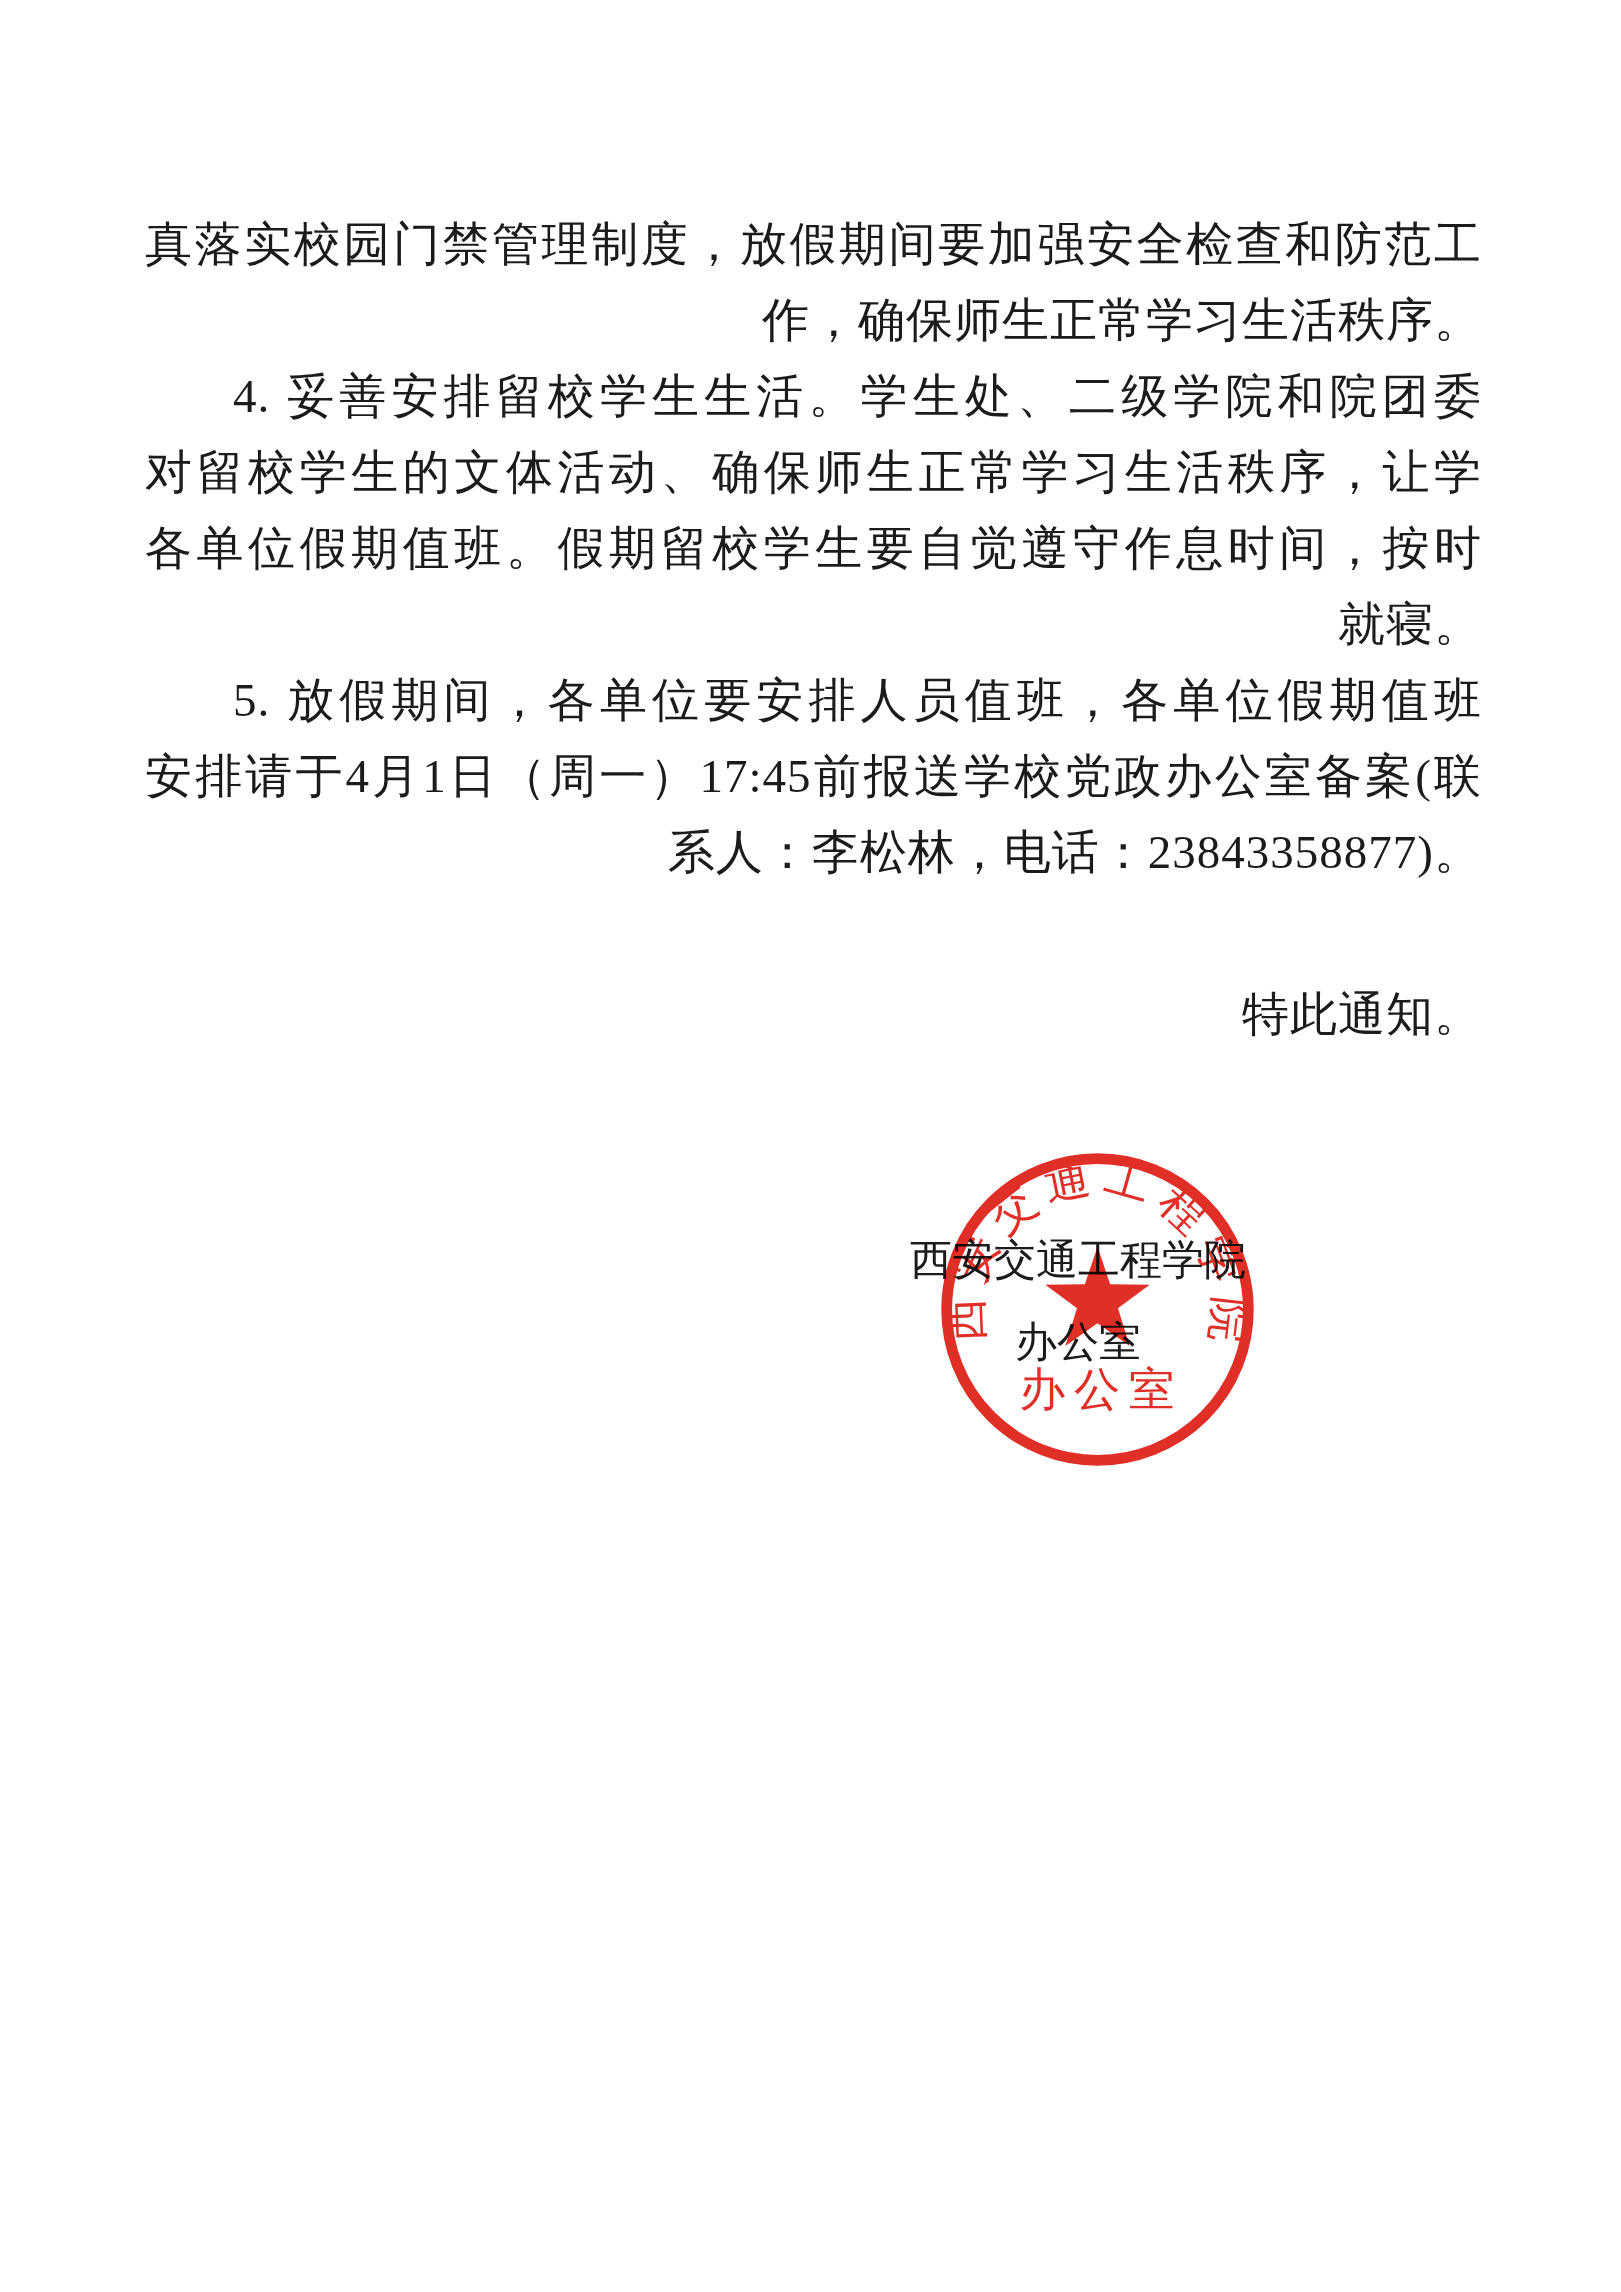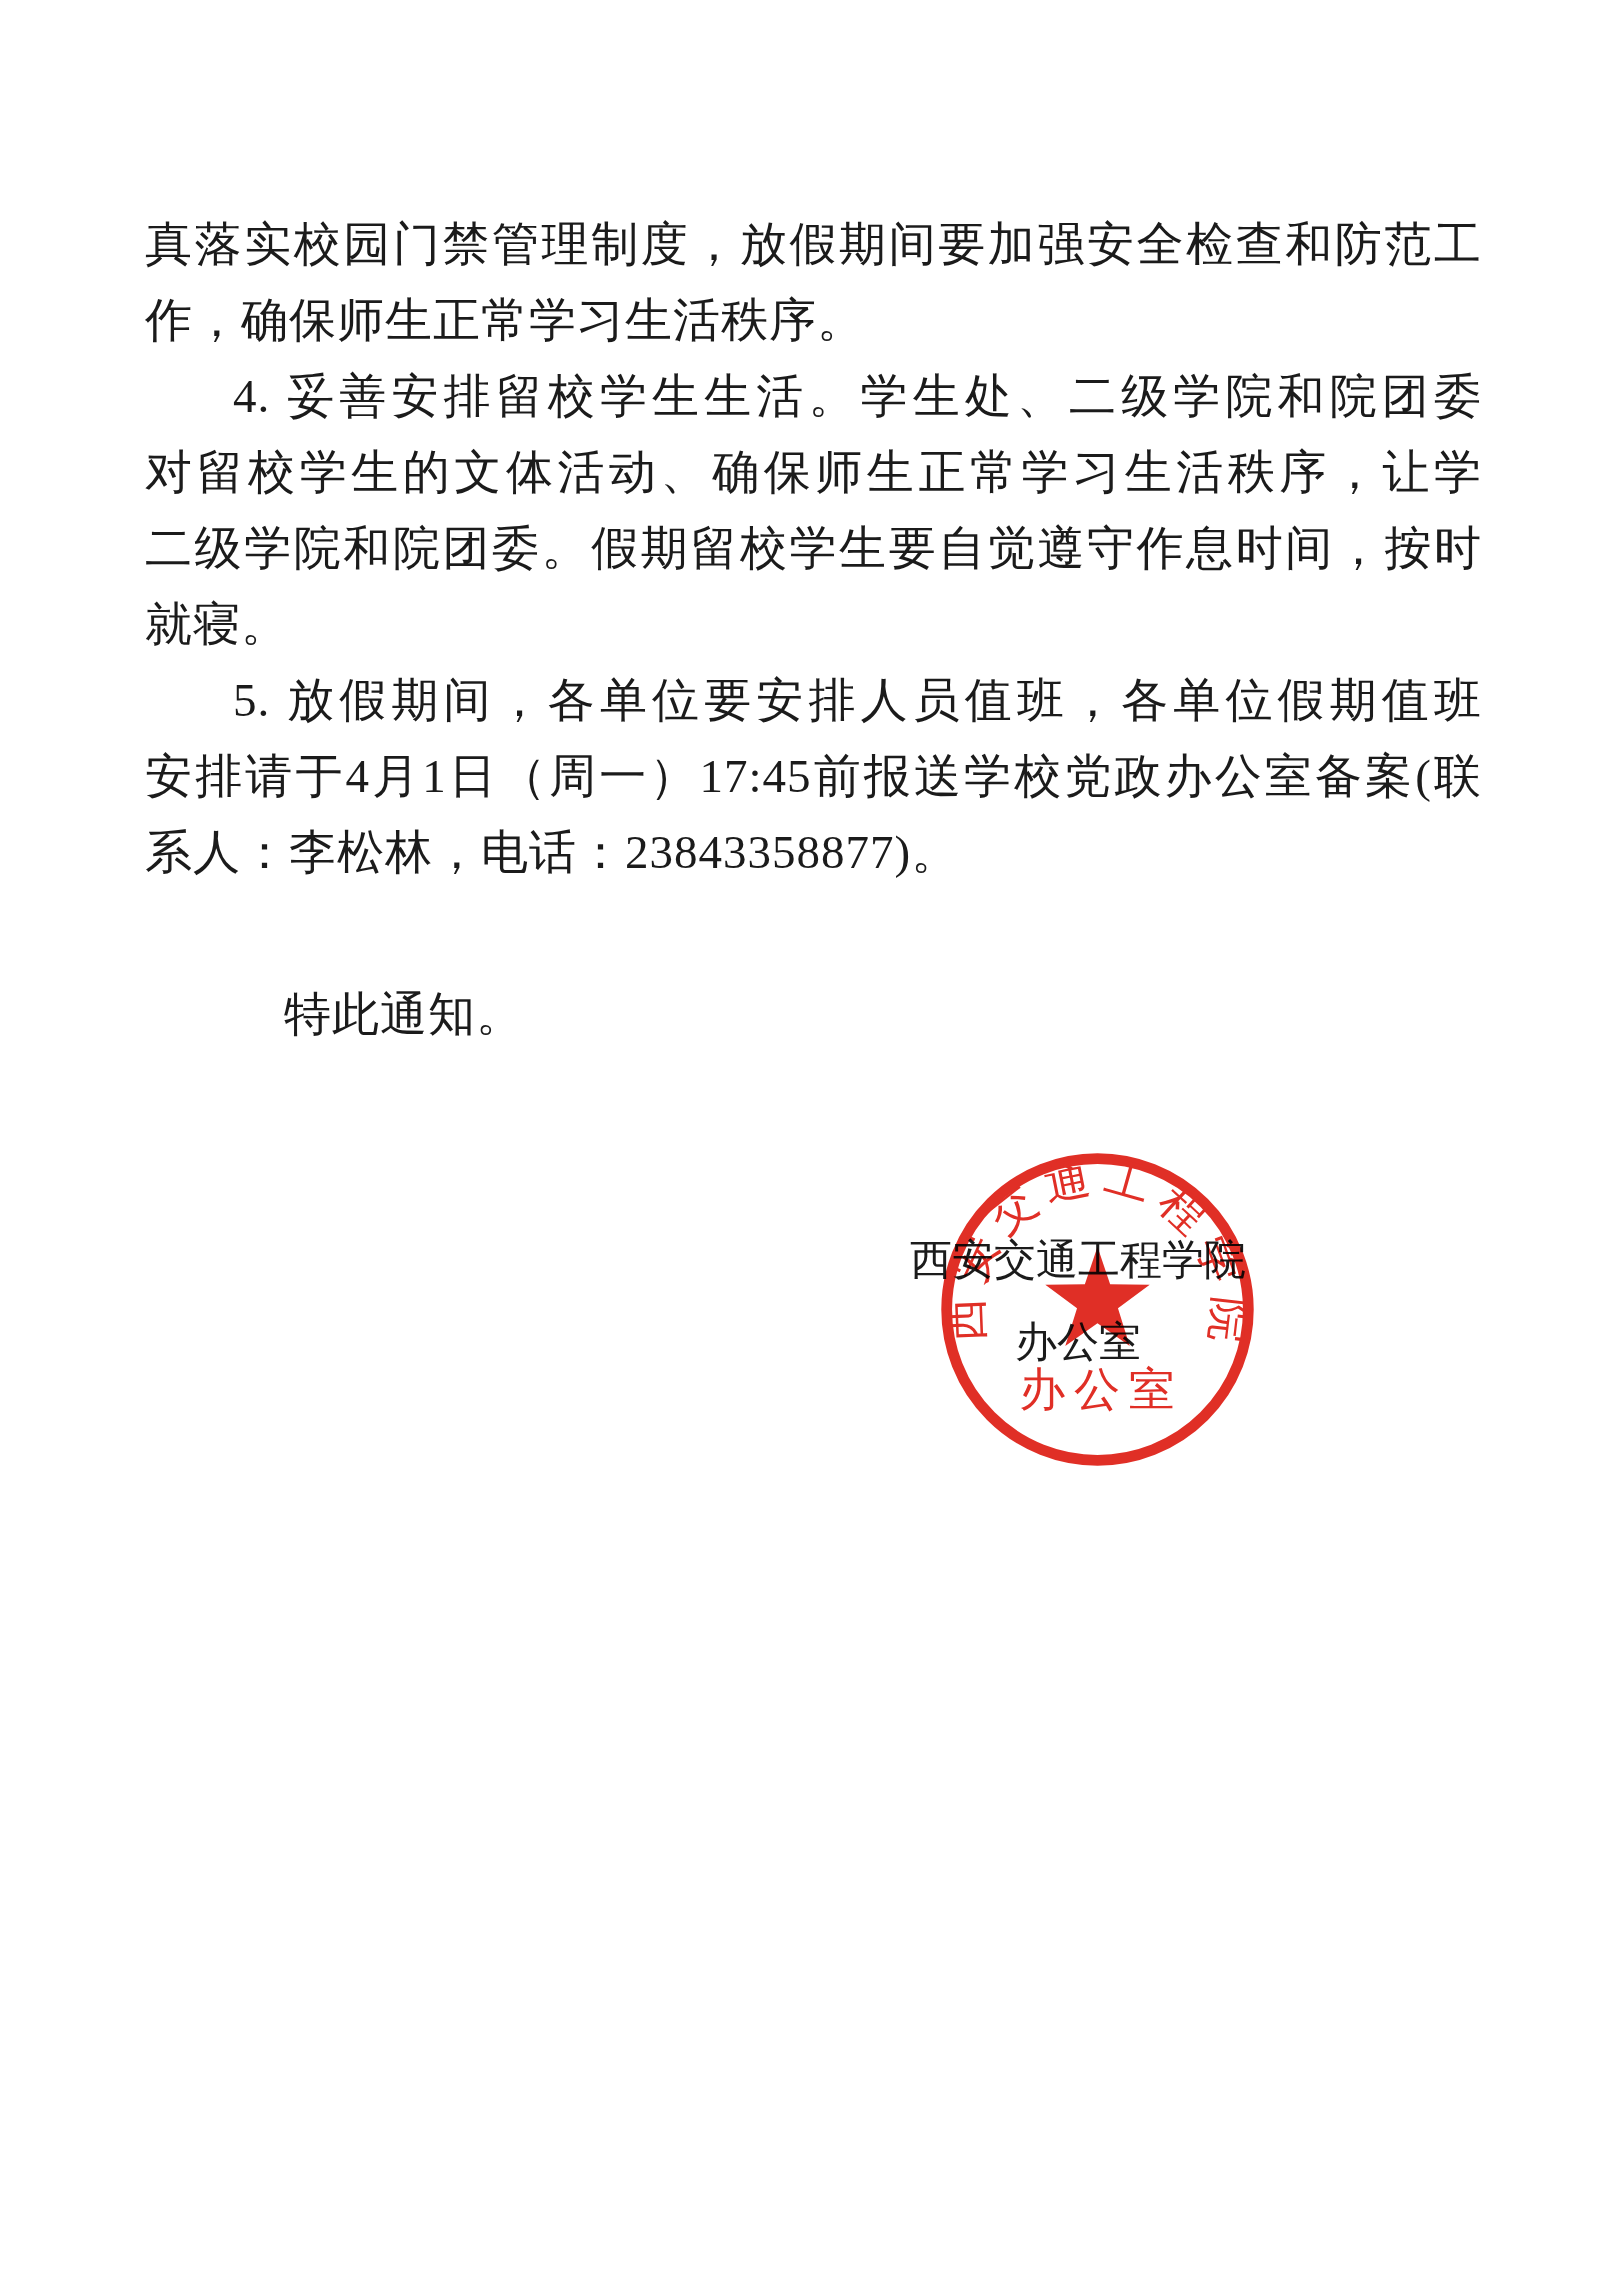--- a/index.html
+++ b/index.html
@@ -17,21 +17,21 @@
   
   .body-text {
     position: absolute;
     left: 145px;
     top: 206px;
     width: 1337px;
     font-size: 47px;
     line-height: 76px;
     letter-spacing: 1px;
   }
-  .line { min-height: 76px; }
+  .line { min-height: 76px; text-align: right; }
   .j { text-align: justify; text-align-last: justify; }
   .ind { text-indent: 88px; }
   .closing { margin-top: 86px; text-indent: 139px; }
   
   .signature {
     position: absolute;
     left: 882px;
     top: 1219px;
     width: 392px;
     text-align: center;
@@ -59,21 +59,21 @@
 </head>
 <body>
 
 <div class="page">
 
   <div class="body-text">
     <div class="line j">真落实校园门禁管理制度，放假期间要加强安全检查和防范工</div>
     <div class="line">作，确保师生正常学习生活秩序。</div>
     <div class="line j ind">4. 妥善安排留校学生生活。学生处、二级学院和院团委</div>
     <div class="line j">对留校学生的文体活动、确保师生正常学习生活秩序，让学</div>
-    <div class="line j">二级学院和院团委。假期留校学生要自觉遵守作息时间，按时</div>
+    <div class="line j">各单位假期值班。假期留校学生要自觉遵守作息时间，按时</div>
     <div class="line">就寝。</div>
     <div class="line j ind">5. 放假期间，各单位要安排人员值班，各单位假期值班</div>
     <div class="line j">安排请于4月1日（周一）17:45前报送学校党政办公室备案(联</div>
     <div class="line">系人：李松林，电话：23843358877)。</div>
     <div class="line closing">特此通知。</div>
   </div>
 
   <div class="signature">
     <div class="sig-line">西安交通工程学院</div>
     <div class="sig-line">办公室</div>

